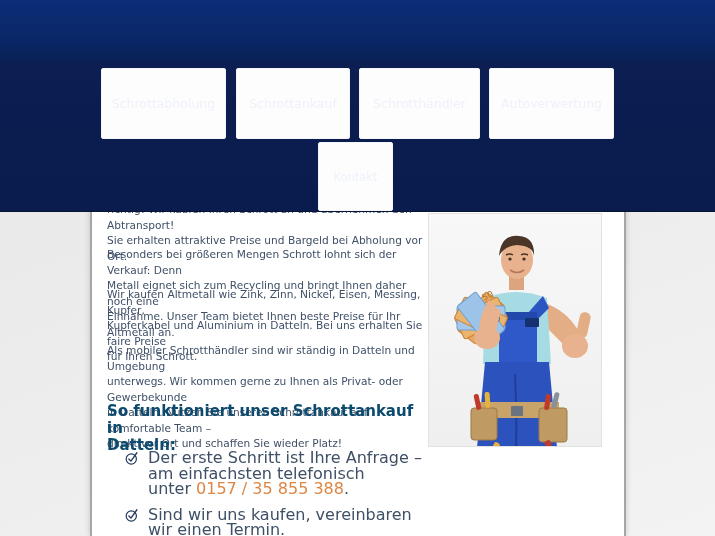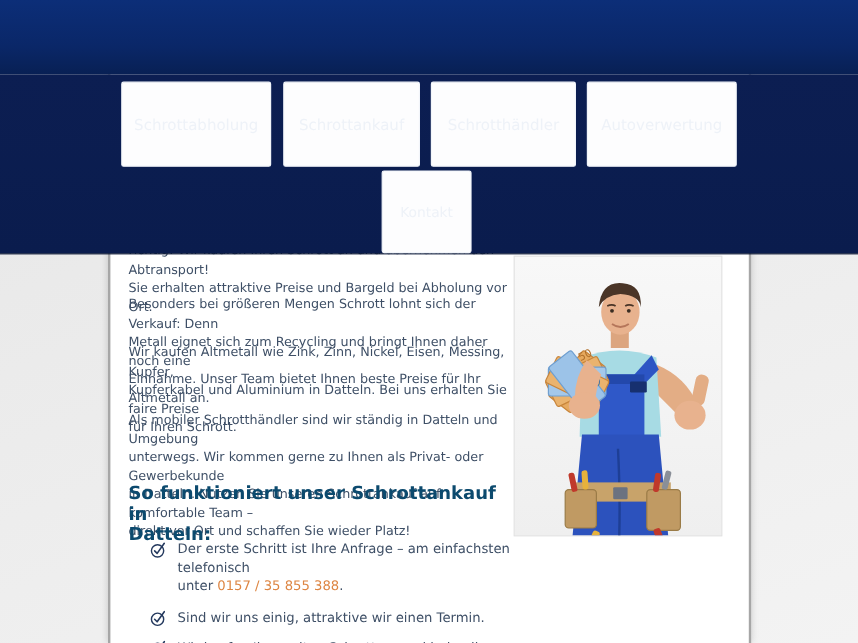--- a/index.html
+++ b/index.html
@@ -49,21 +49,21 @@
   .h2{
     left:107px;top:403px;width:320px;z-index:1;
     color:#0c4a6e;font-size:15px;font-weight:bold;line-height:17px;
     white-space:pre-line;
   }
   
   .steps{left:125px;top:450px;width:300px;z-index:1;}
   .step{display:flex;align-items:flex-start;margin-bottom:10px;}
   .step .ck{flex:0 0 14px;width:14px;height:14px;margin-right:9px;margin-top:0px;}
   .step .stxt{
-    color:#3e4f66;font-size:11px;line-height:15.5px;white-space:pre-line;
+    color:#3e4f66;font-size:16px;line-height:15.5px;white-space:pre-line;
   }
   .phone{color:#dd8542;cursor:pointer;}
   
   .photo-box{
     left:428px;top:213px;width:174px;height:234px;z-index:1;
     background:linear-gradient(180deg,#f8f8f8,#efefef);
     border:1px solid #e2e2e2;box-sizing:border-box;overflow:hidden;
   }
 </style>
 </head>
@@ -98,21 +98,21 @@
     <span class="stxt"><span>Der erste Schritt ist Ihre Anfrage – am einfachsten telefonisch
 unter </span><span class="phone">0157 / 35 855 388</span><span>.</span></span>
   </div>
   <div class="step">
     <span class="ck">
       <svg width="14" height="14" viewBox="0 0 20 20">
         <circle cx="9" cy="11.5" r="7.3" fill="none" stroke="#24395e" stroke-width="1.7"></circle>
         <path d="M5.5 11.5 L8.5 14.5 L17 2.5" fill="none" stroke="#24395e" stroke-width="1.9" stroke-linecap="round" stroke-linejoin="round"></path>
       </svg>
     </span>
-    <span class="stxt">Sind wir uns einig, attraktive wir einen Termin.</span>
+    <span class="stxt">Sind wir uns kaufen, vereinbaren wir einen Termin.</span>
   </div>
   <div class="step">
     <span class="ck">
       <svg width="14" height="14" viewBox="0 0 20 20">
         <circle cx="9" cy="11.5" r="7.3" fill="none" stroke="#24395e" stroke-width="1.7"></circle>
         <path d="M5.5 11.5 L8.5 14.5 L17 2.5" fill="none" stroke="#24395e" stroke-width="1.9" stroke-linecap="round" stroke-linejoin="round"></path>
       </svg>
     </span>
     <span class="stxt">Wir kaufen Ihren alten Schrott an und holen ihn ab.</span>
   </div>

